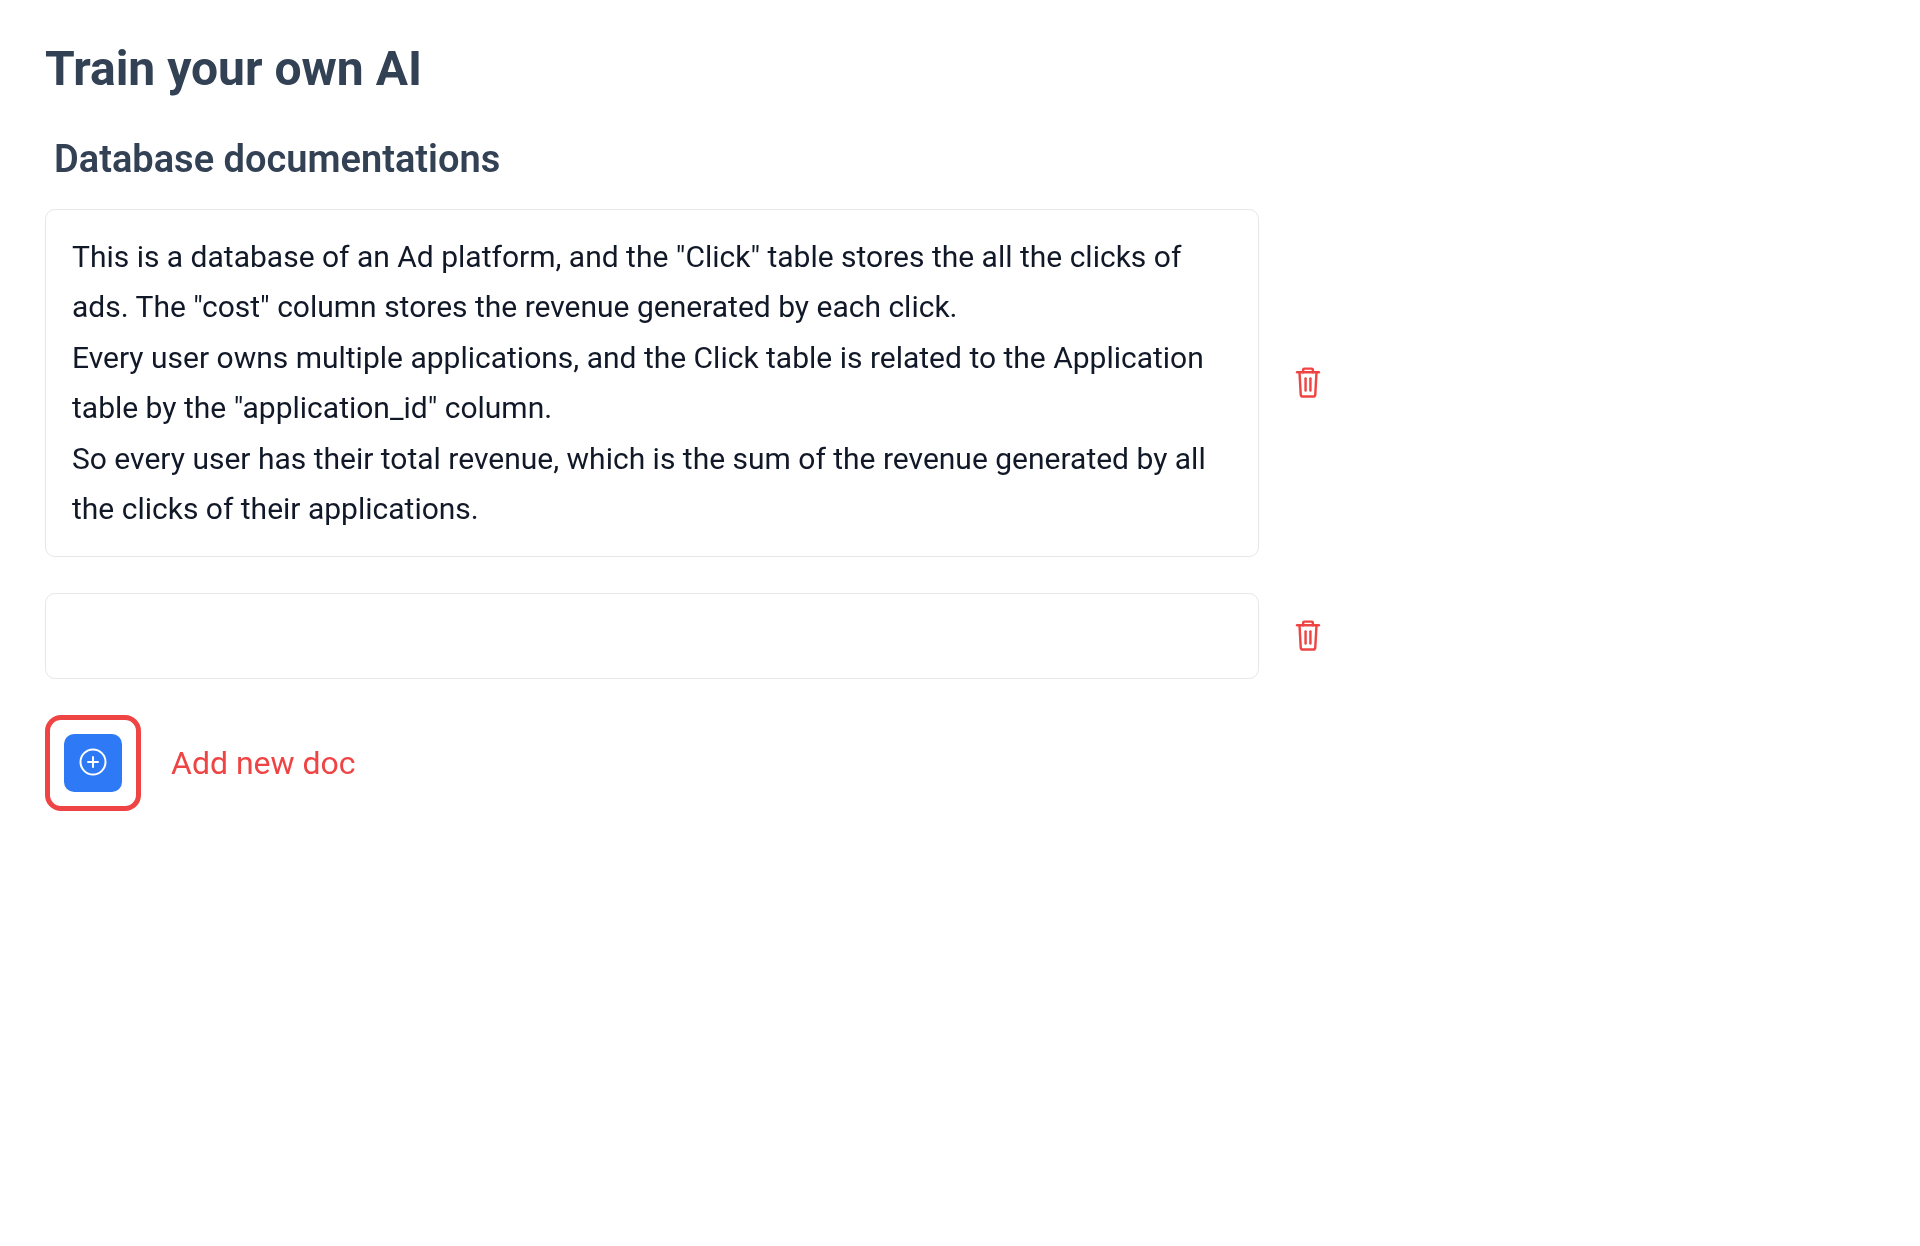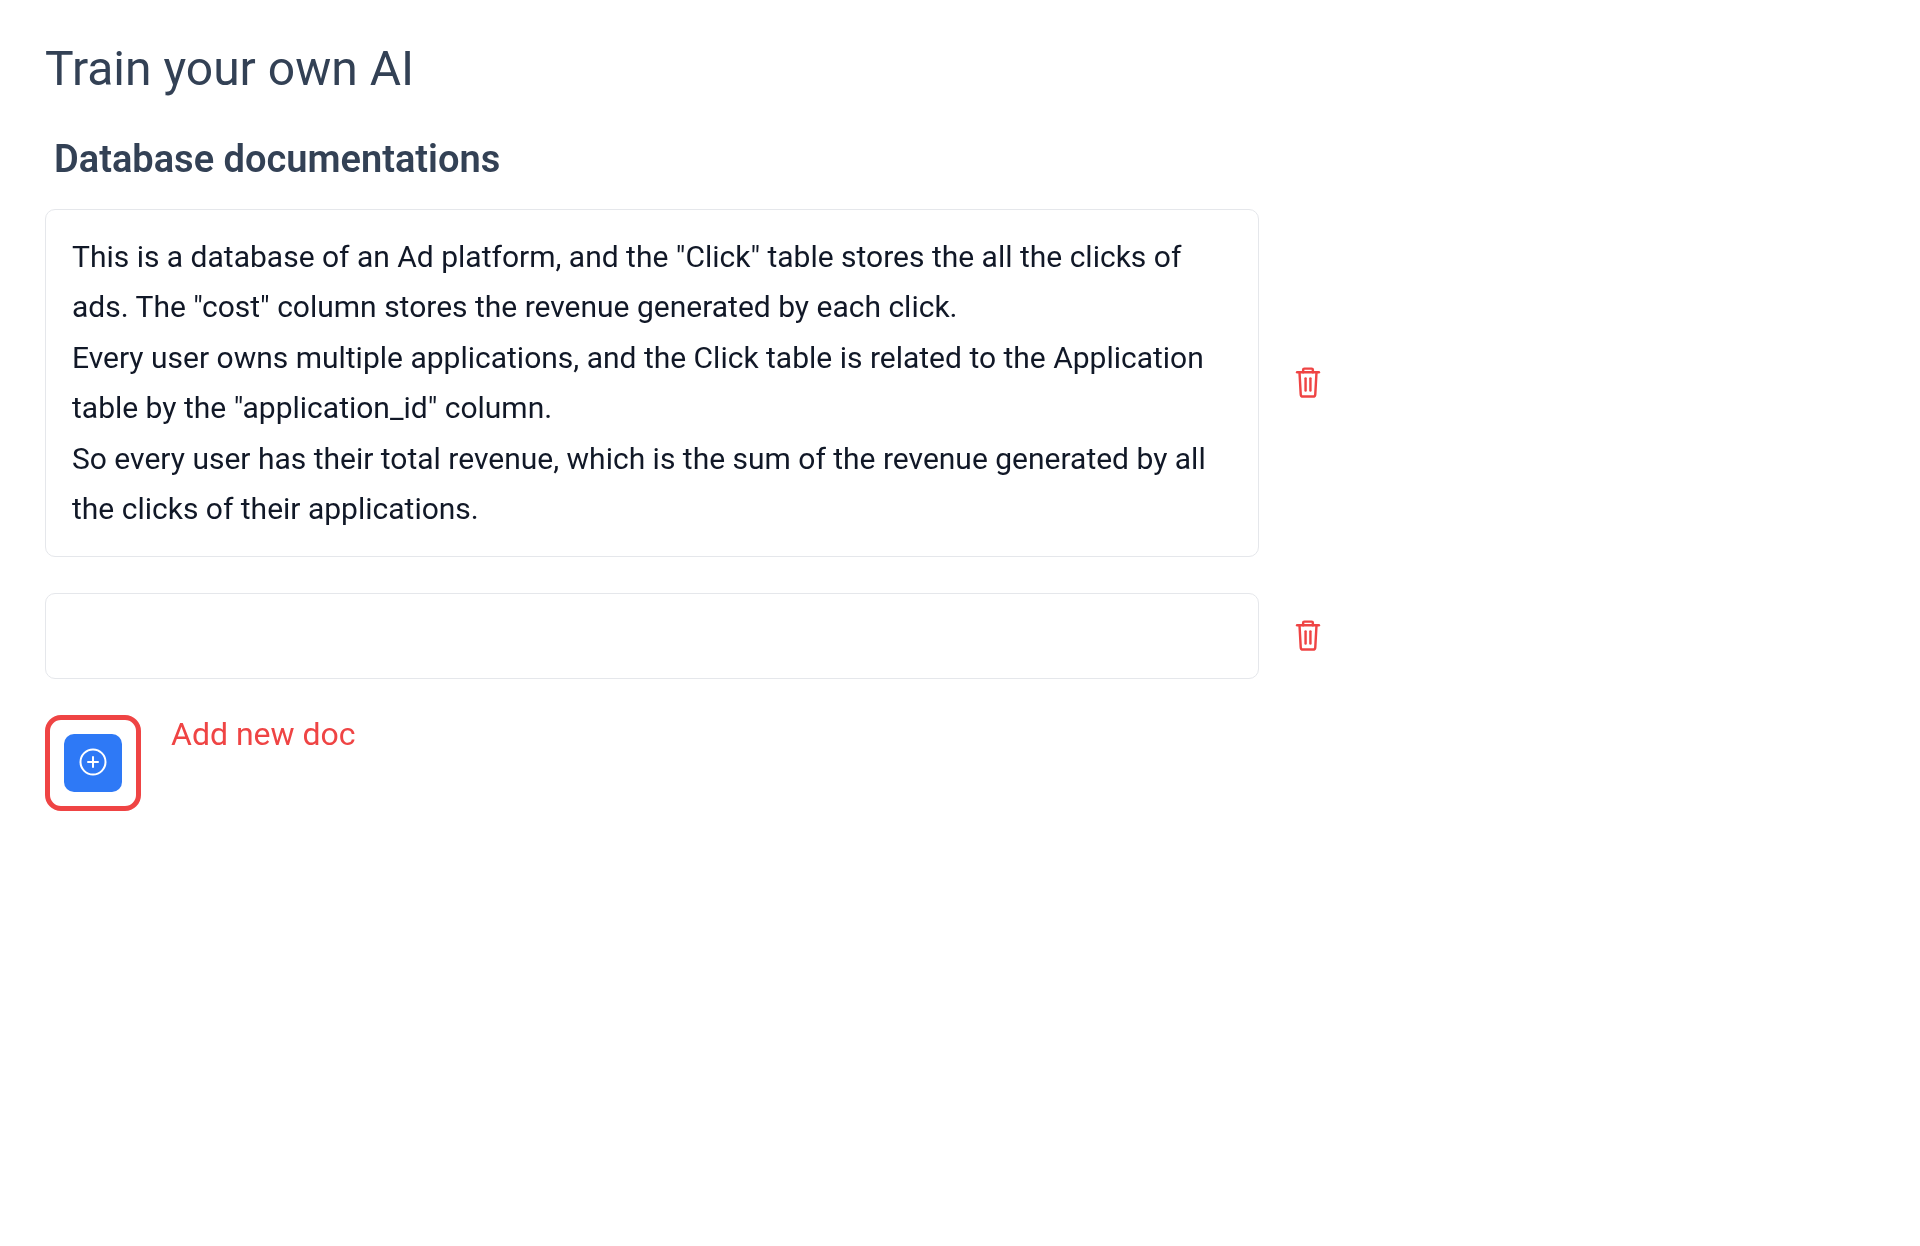--- a/index.html
+++ b/index.html
@@ -10,21 +10,21 @@
     height: 1246px;
     background: #ffffff;
     font-family: -apple-system, BlinkMacSystemFont, "Segoe UI", Roboto, Helvetica, Arial, sans-serif;
     color: #1f2937;
   }
   .page {
     padding: 40px 45px 40px 45px;
   }
   .page-title {
     font-size: 48px;
-    font-weight: 400;
+    font-weight: 700;
     color: #334155;
     margin: 0 0 40px 0;
   }
   .section-title {
     font-size: 38px;
     font-weight: 600;
     color: #334155;
     margin: 0 0 28px 9px;
   }
   .doc-row {
@@ -58,21 +58,21 @@
     border: none;
     cursor: pointer;
     padding: 0;
   }
   .trash-btn svg {
     width: 30px;
     height: 34px;
   }
   .add-row {
     display: flex;
-    align-items: flex-start;
+    align-items: center;
     gap: 30px;
     margin-top: 10px;
   }
   .add-highlight {
     border: 5px solid #ef4444;
     border-radius: 16px;
     padding: 14px;
     display: inline-flex;
     align-items: center;
     justify-content: center;

